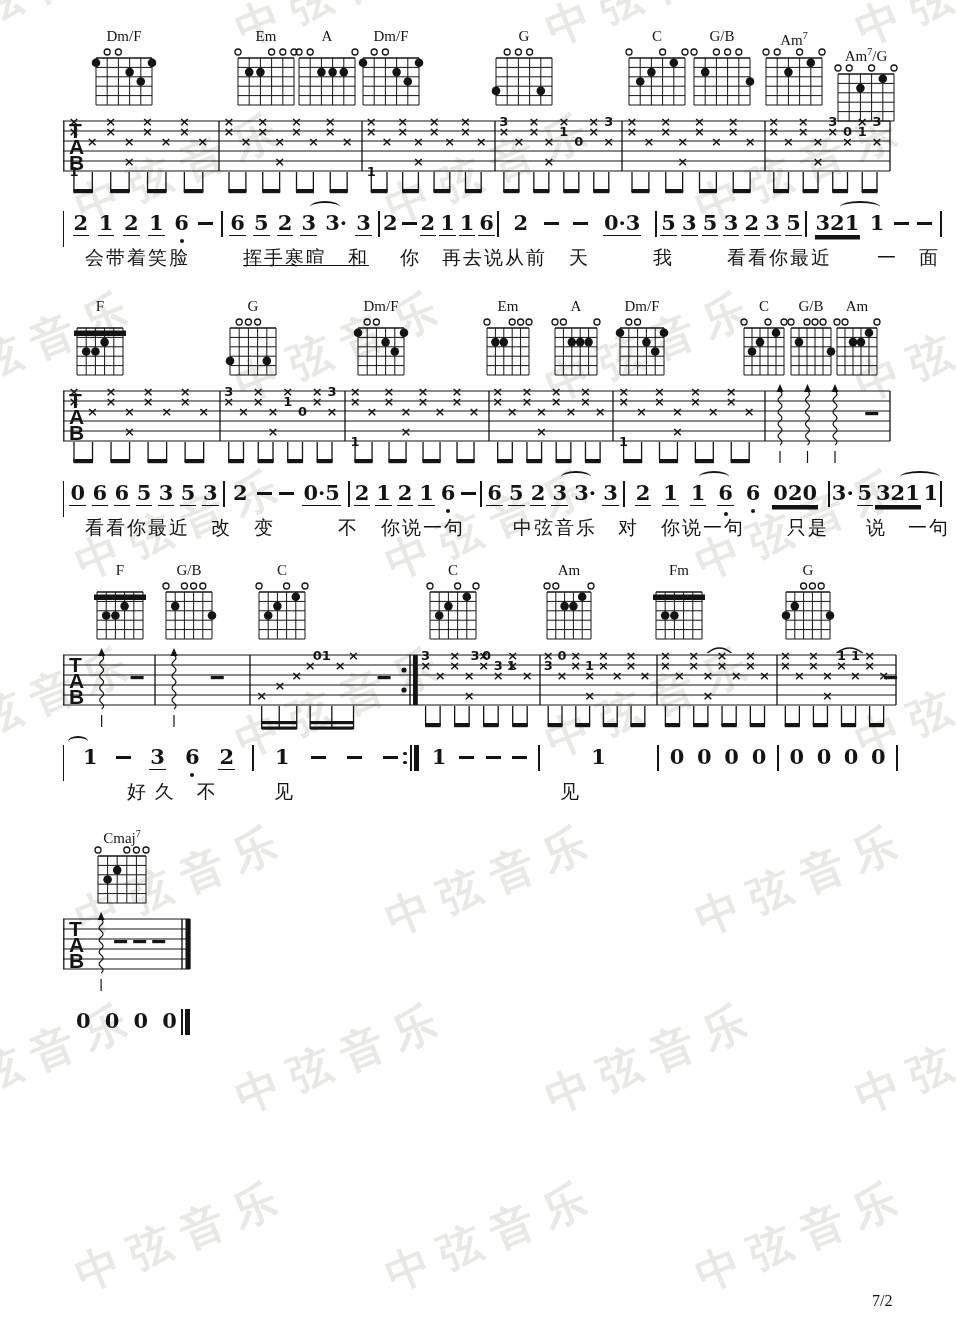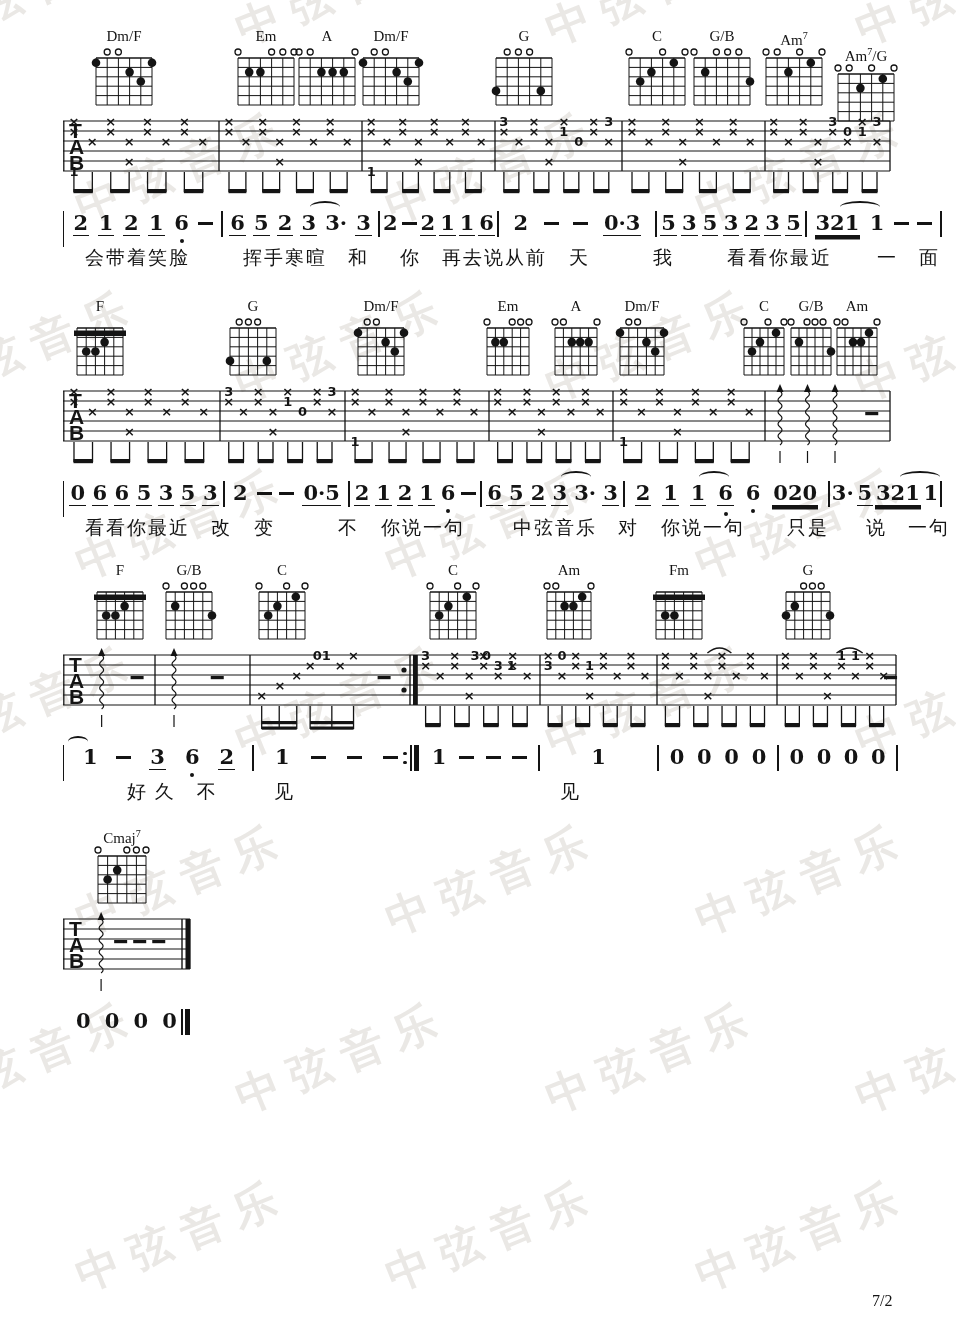--- a/index.html
+++ b/index.html
@@ -490,21 +490,21 @@
         <div class="jm" style="flex: 0 0 135px;">
           <div class="tk u2">321<i class="arc arcw"></i></div>
           <div class="tk">1</div>
           <div class="dash"></div>
           <div class="dash"></div>
           <div class="mbar"></div>
         </div>
       </div>
       <div class="lrow" style="left: 63px; top: 245px;">
         <div class="lm" style="flex: 0 0 158px;">会带着笑脸</div>
-        <div class="lm" style="flex: 0 0 157px;">挥手寒暄　和</div>
+        <div class="lm" style="flex: 0 0 157px; text-decoration: underline;">挥手寒暄　和</div>
         <div class="lm" style="flex: 0 0 119px;">你　再去说从前</div>
         <div class="lm" style="flex: 0 0 158px;">天　　　我</div>
         <div class="lm" style="flex: 0 0 150px;">看看你最近</div>
         <div class="lm" style="flex: 0 0 135px;">一　面</div>
       </div>
       <div class="chord" style="left: 72px; top: 298px;"><div class="cname" style="width: 56px;">F</div><svg width="56" height="64">
           <g transform="translate(5,14)">
             <line x1="0" y1="0" x2="46" y2="0" stroke="#141414" stroke-width="1.6"></line>
             <line x1="0" y1="9.4" x2="46" y2="9.4" stroke="#141414" stroke-width="1"></line>
             <line x1="0" y1="18.8" x2="46" y2="18.8" stroke="#141414" stroke-width="1"></line>

